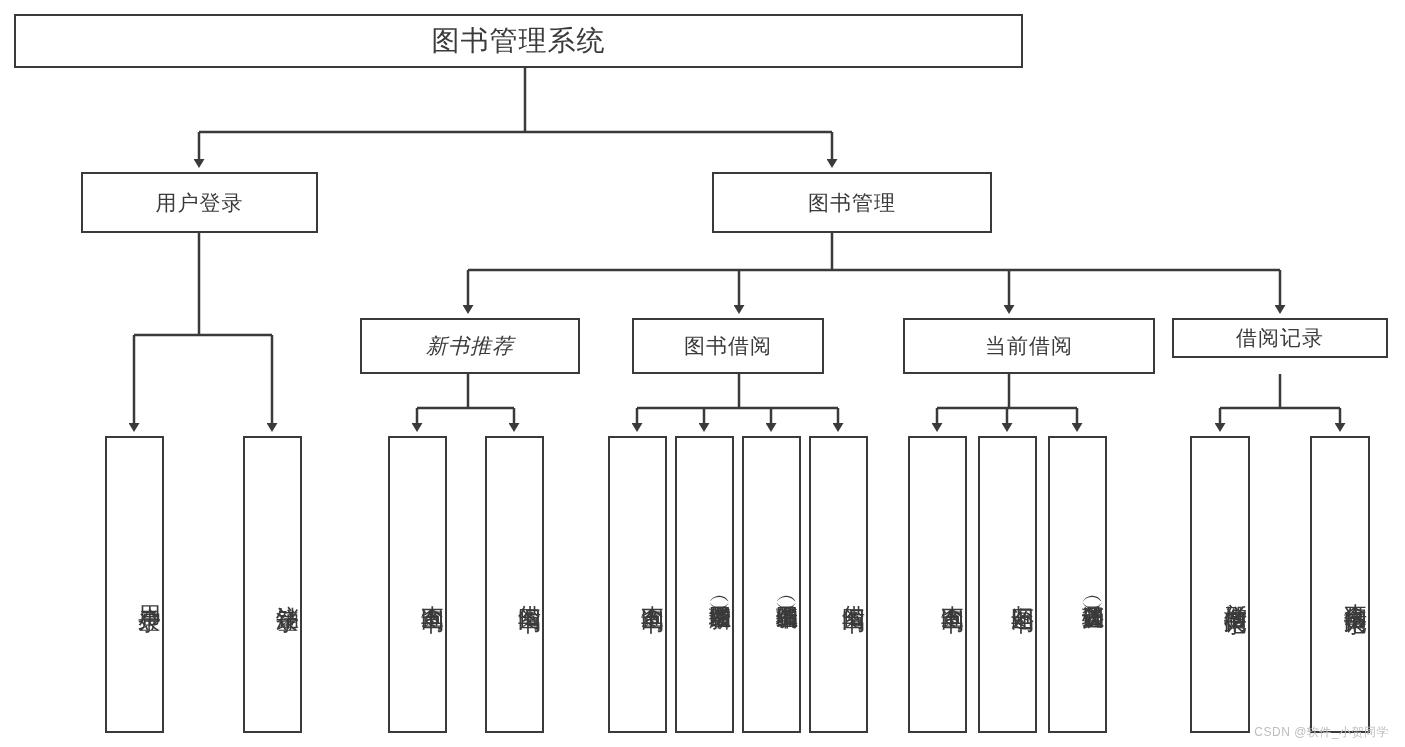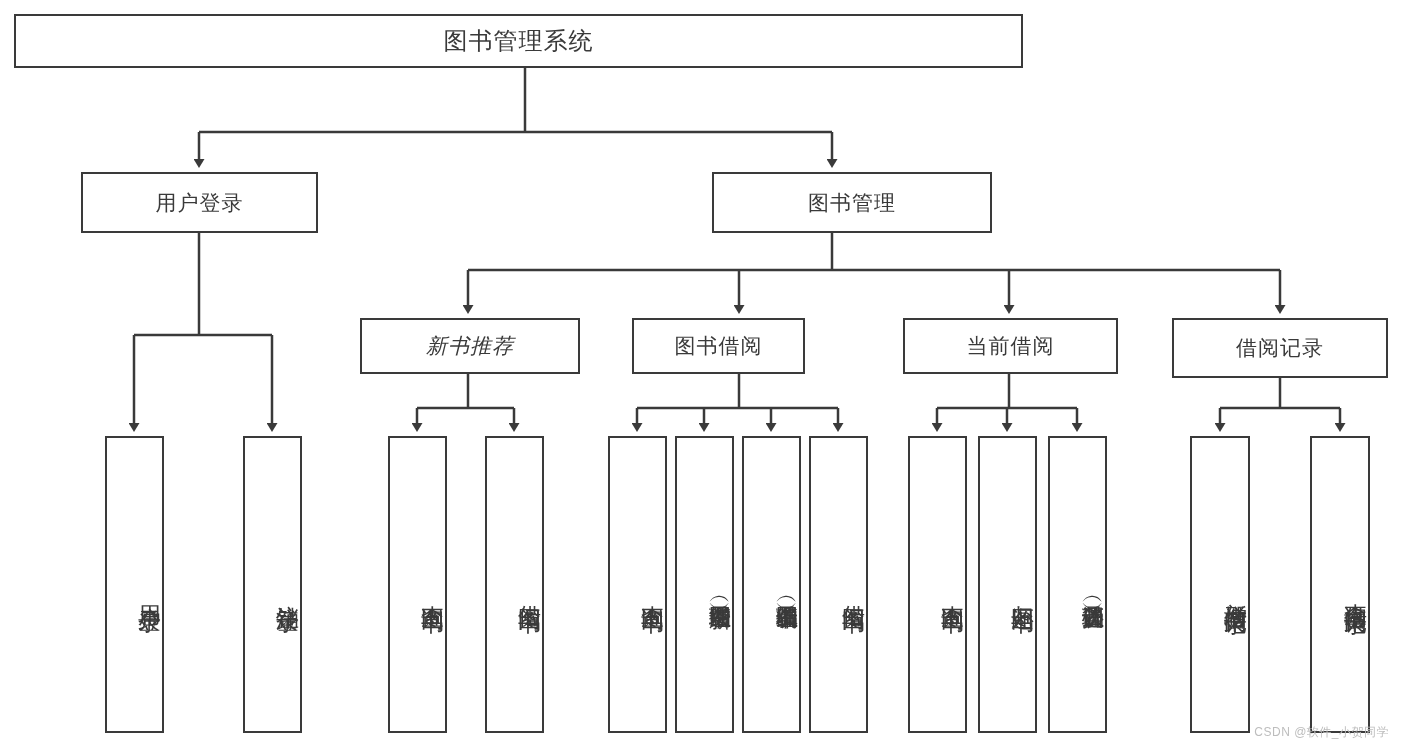--- a/index.html
+++ b/index.html
@@ -36,21 +36,21 @@
     justify-content: center;
     color: #3a3a3a;
   }
   .node-h {
     font-size: 21px;
     letter-spacing: 1px;
     line-height: 1.1;
     white-space: nowrap;
   }
   .node-title {
-    font-size: 24px;
+    font-size: 28px;
   }
   .node-v {
     writing-mode: vertical-rl;
     text-orientation: upright;
     align-items: flex-start;
     justify-content: center;
     padding-top: 12px;
     font-size: 23px;
     line-height: 1.12;
     letter-spacing: 2px;
@@ -131,27 +131,27 @@
       </div>
       <div class="node node-h" style="left: 81px; top: 172px; width: 237px; height: 61px;">
         <span>用户登录</span>
       </div>
       <div class="node node-h" style="left: 712px; top: 172px; width: 280px; height: 61px;">
         <span>图书管理</span>
       </div>
       <div class="node node-h" style="left: 360px; top: 318px; width: 220px; height: 56px; font-style: italic;">
         <span>新书推荐</span>
       </div>
-      <div class="node node-h" style="left: 632px; top: 318px; width: 173px; height: 56px;">
+      <div class="node node-h" style="left: 632px; top: 318px; width: 192px; height: 56px;">
         <span>图书借阅</span>
       </div>
-      <div class="node node-h" style="left: 903px; top: 318px; width: 215px; height: 56px;">
+      <div class="node node-h" style="left: 903px; top: 318px; width: 252px; height: 56px;">
         <span>当前借阅</span>
       </div>
-      <div class="node node-h" style="left: 1172px; top: 318px; width: 216px; height: 60px;">
+      <div class="node node-h" style="left: 1172px; top: 318px; width: 216px; height: 40px;">
         <span>借阅记录</span>
       </div>
       <div class="node node-v" style="left: 105px; top: 436px; width: 59px; height: 297px;">
         <span>用户登录</span>
       </div>
       <div class="node node-v" style="left: 243px; top: 436px; width: 59px; height: 297px;">
         <span>注销登录</span>
       </div>
       <div class="node node-v" style="left: 388px; top: 436px; width: 59px; height: 297px;">
         <span>查询图书</span>

